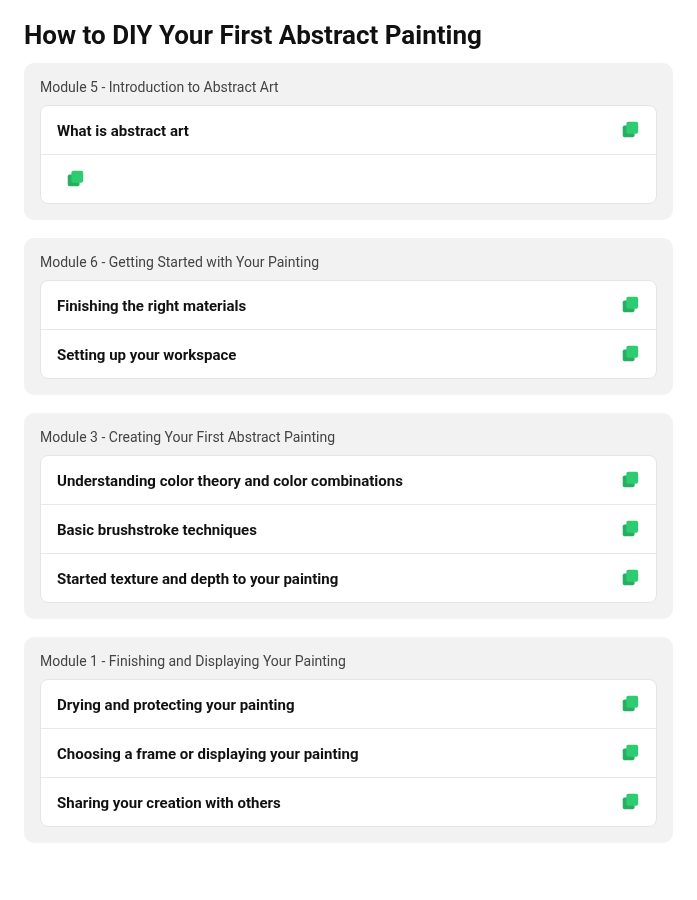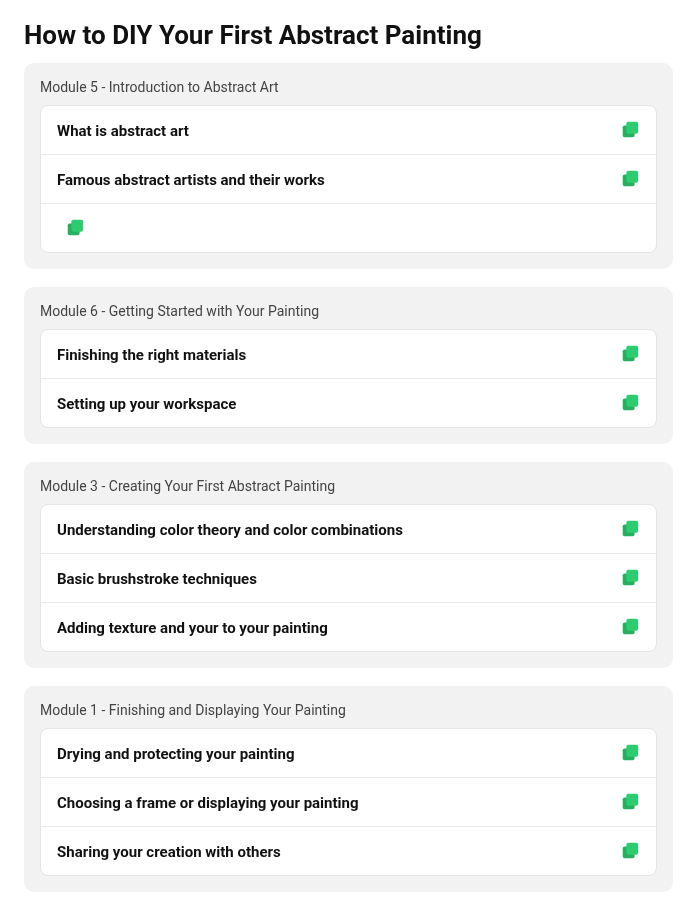--- a/index.html
+++ b/index.html
@@ -95,31 +95,20 @@
           <span class="copy-icon">
             <svg viewBox="0 0 22 22" fill="none" xmlns="http://www.w3.org/2000/svg">
 
         <rect x="3" y="6" width="13" height="13" rx="2" fill="#27ae60"></rect>
 
         <rect x="7" y="2" width="13" height="13" rx="2" fill="#2ecc71"></rect>
       </svg>
           </span>
         </div>
         <div class="lesson-item">
-          <span class="lesson-label">Famous abstract artists and their works</span>
-          <span class="copy-icon">
-            <svg viewBox="0 0 22 22" fill="none" xmlns="http://www.w3.org/2000/svg">
-
-        <rect x="3" y="6" width="13" height="13" rx="2" fill="#27ae60"></rect>
-
-        <rect x="7" y="2" width="13" height="13" rx="2" fill="#2ecc71"></rect>
-      </svg>
-          </span>
-        </div>
-        <div class="lesson-item">
           <span class="copy-icon">
             <svg viewBox="0 0 22 22" fill="none" xmlns="http://www.w3.org/2000/svg">
 
         <rect x="3" y="6" width="13" height="13" rx="2" fill="#27ae60"></rect>
 
         <rect x="7" y="2" width="13" height="13" rx="2" fill="#2ecc71"></rect>
       </svg>
           </span>
         </div>
       </div>
@@ -170,21 +159,21 @@
           <span class="copy-icon">
             <svg viewBox="0 0 22 22" fill="none" xmlns="http://www.w3.org/2000/svg">
 
         <rect x="3" y="6" width="13" height="13" rx="2" fill="#27ae60"></rect>
 
         <rect x="7" y="2" width="13" height="13" rx="2" fill="#2ecc71"></rect>
       </svg>
           </span>
         </div>
         <div class="lesson-item">
-          <span class="lesson-label">Adding texture and your to your painting</span>
+          <span class="lesson-label">Started texture and depth to your painting</span>
           <span class="copy-icon">
             <svg viewBox="0 0 22 22" fill="none" xmlns="http://www.w3.org/2000/svg">
 
         <rect x="3" y="6" width="13" height="13" rx="2" fill="#27ae60"></rect>
 
         <rect x="7" y="2" width="13" height="13" rx="2" fill="#2ecc71"></rect>
       </svg>
           </span>
         </div>
       </div>

